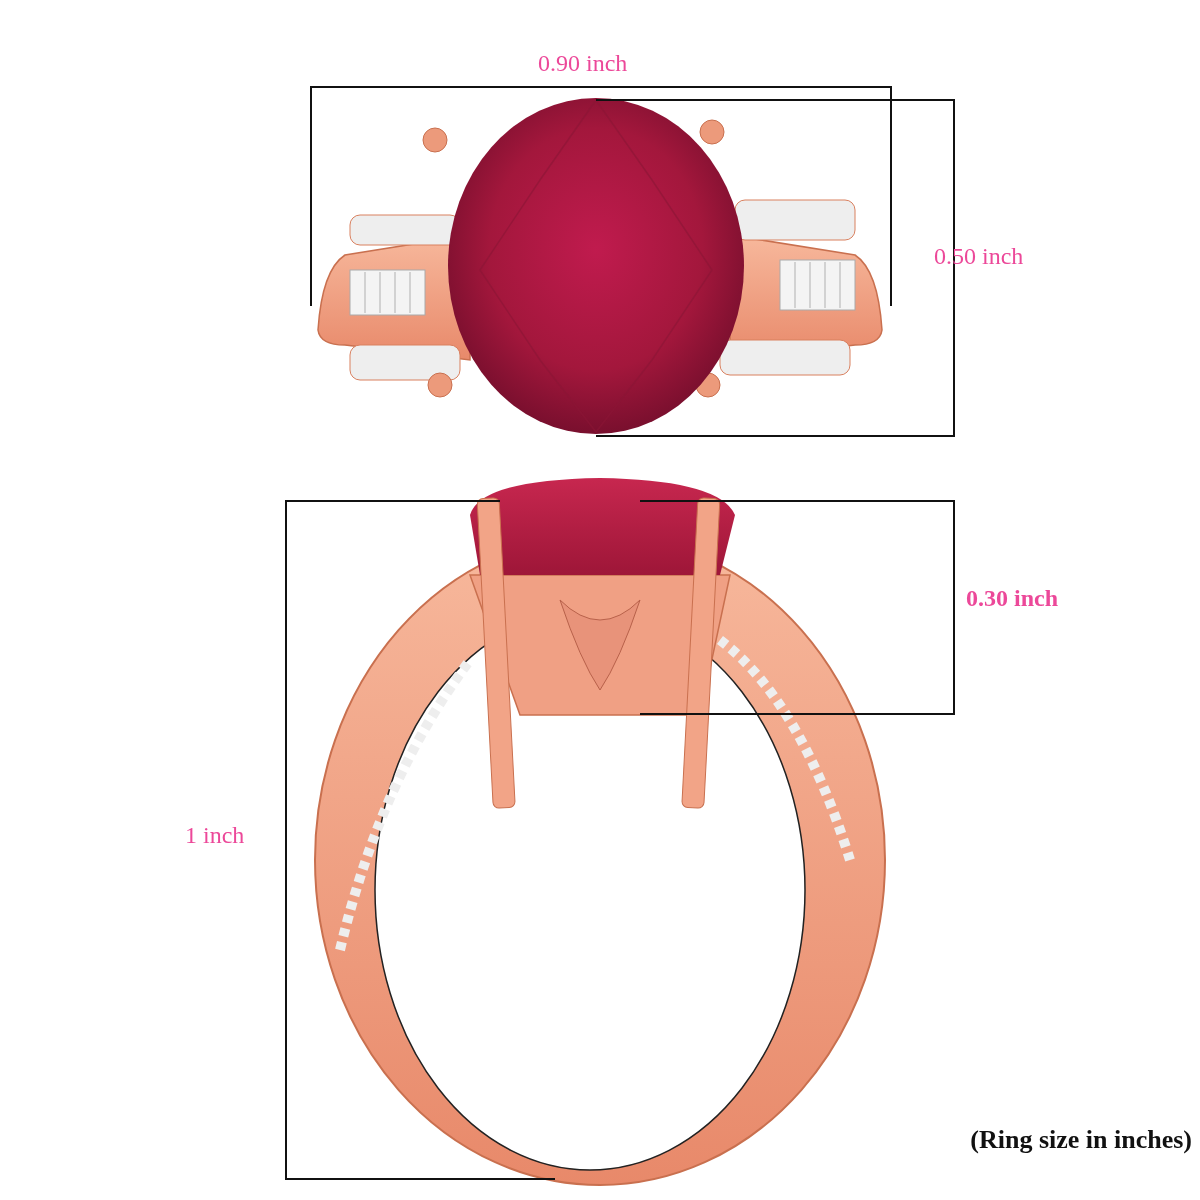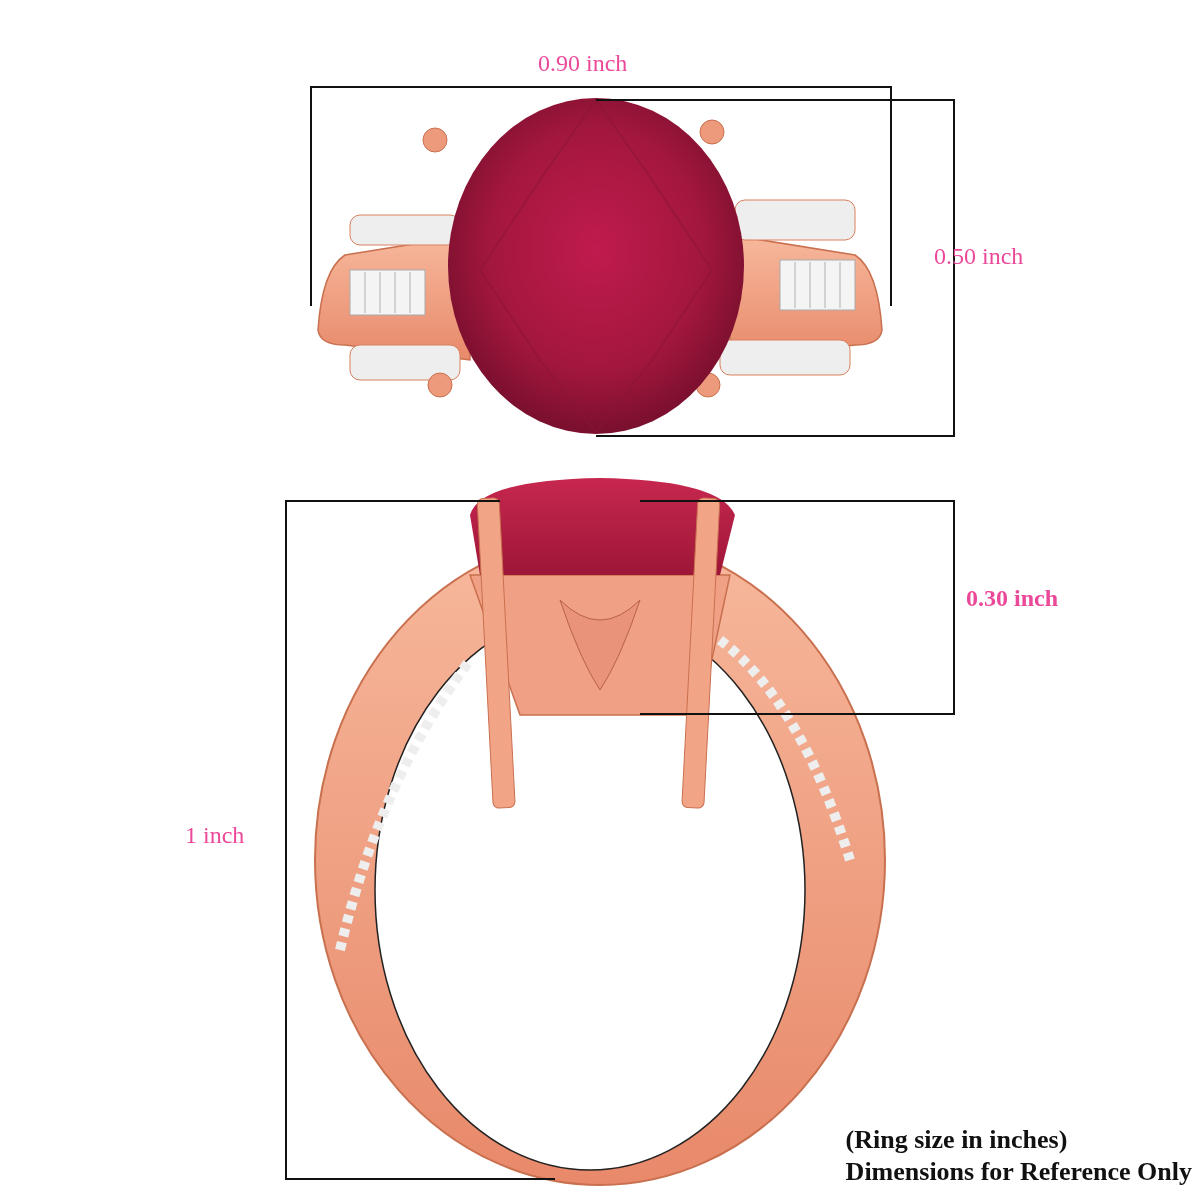--- a/index.html
+++ b/index.html
@@ -1,19 +1,19 @@
 <!DOCTYPE html>
 <html><head>
 <meta charset="utf-8">
 <style>
   html, body { margin:0; padding:0; background:#ffffff; }
   body { width:1200px; height:1200px; position:relative; overflow:hidden; font-family:"Liberation Serif", "DejaVu Serif", serif; }
   .label { position:absolute; color:#ec4899; font-size:24px; white-space:nowrap; }
   .box { position:absolute; border:2px solid #111; box-sizing:border-box; }
-  .note { position:absolute; right:8px; text-align:left; font-weight:bold; font-size:26px; color:#111; line-height:32px; }
+  .note { position:absolute; right:8px; text-align:center; font-weight:bold; font-size:26px; color:#111; line-height:32px; }
   svg { position:absolute; left:0; top:0; }
 </style>
 </head>
 <body>
 
 <svg width="1200" height="1200" viewBox="0 0 1200 1200">
   <defs>
     <radialGradient id="ruby" cx="50%" cy="45%" r="60%">
       <stop offset="0%" stop-color="#c01b4e"></stop>
       <stop offset="60%" stop-color="#a3173c"></stop>
@@ -85,14 +85,13 @@
 <div class="box" style="left:285px; top:500px; width:215px; height:680px; border-right:none;"></div>
 <div class="box" style="left:285px; top:1178px; width:270px; height:0; border-width:2px 0 0 0;"></div>
 
 <div class="label" style="left:538px; top:50px;">0.90 inch</div>
 <div class="label" style="left:934px; top:243px;">0.50 inch</div>
 <div class="label" style="left:966px; top:585px;font-weight:bold;">0.30 inch</div>
 <div class="label" style="left:185px; top:822px;">1 inch</div>
 
 <div class="note" style="top:1124px;">
   <div>(Ring size in inches)</div>
-  <div>Dimensions for Reference Only</div>
 </div>
 
 </body></html>

